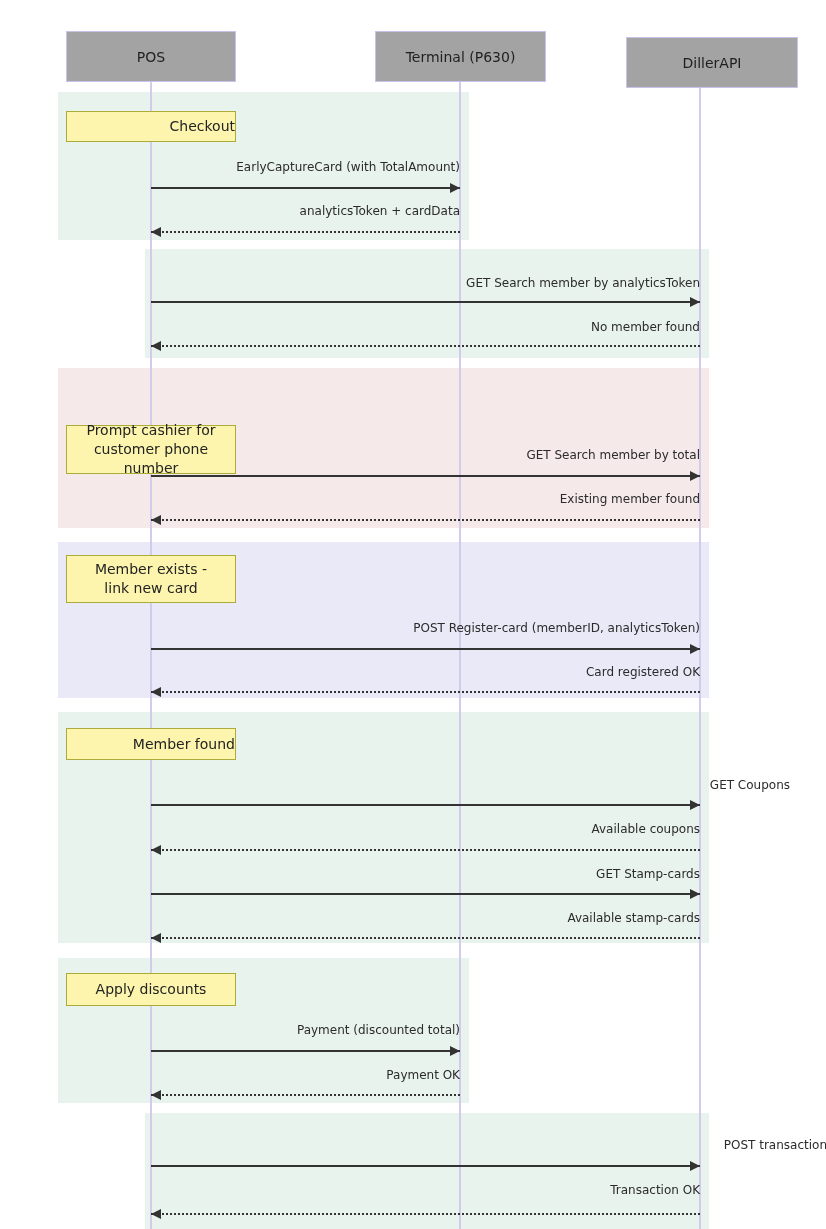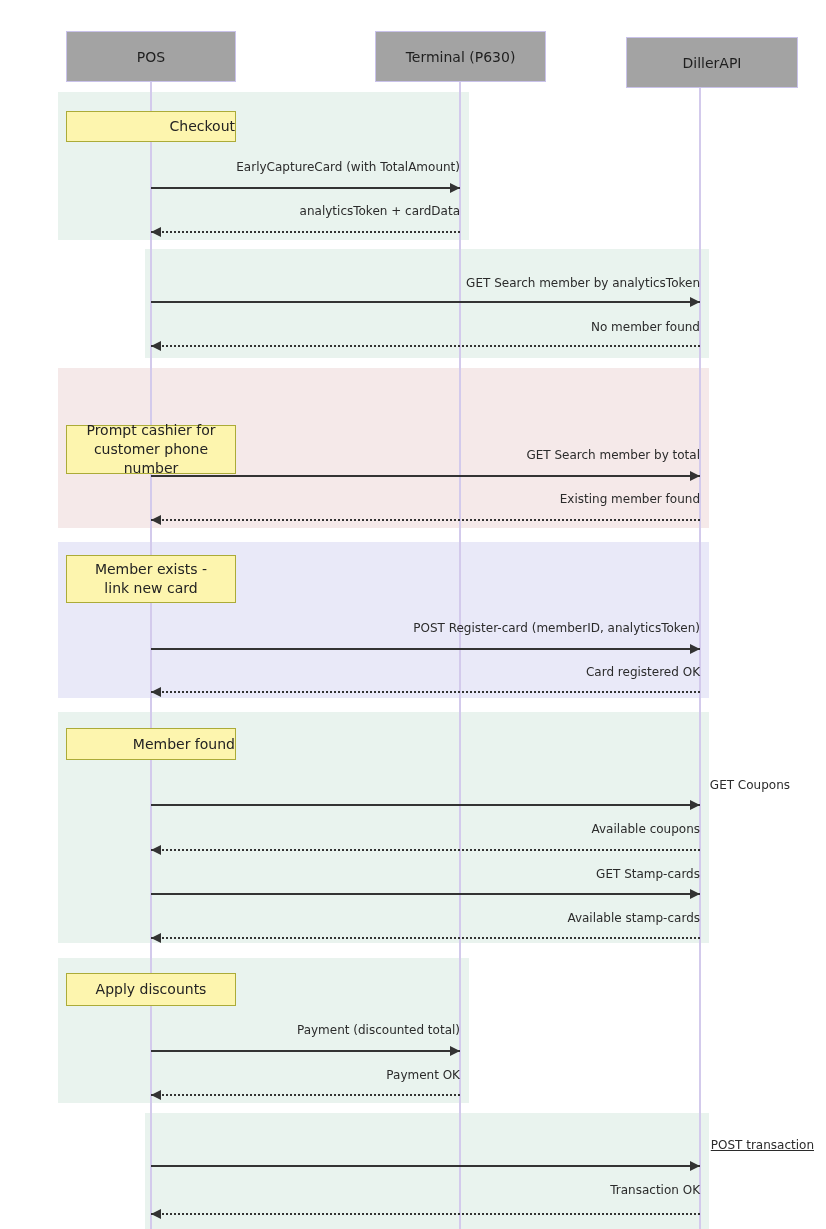--- a/index.html
+++ b/index.html
@@ -135,21 +135,21 @@
   <div class="arrowhead left" style="left:151px; top:933px;"></div>
 
   <div class="msg-label" style="left:151px; top:1023px; width:309px;">Payment (discounted total)</div>
   <div class="line solid" style="left:151px; top:1050px; width:309px;"></div>
   <div class="arrowhead right" style="left:450px; top:1046px;"></div>
 
   <div class="msg-label" style="left:151px; top:1068px; width:309px;">Payment OK</div>
   <div class="line dashed" style="left:151px; top:1094px; width:309px;"></div>
   <div class="arrowhead left" style="left:151px; top:1090px;"></div>
 
-  <div class="msg-label" style="left:156px; top:1138px; width:658px;text-decoration:underline;">POST transaction</div>
+  <div class="msg-label" style="left:169px; top:1138px; width:658px;">POST transaction</div>
   <div class="line solid" style="left:151px; top:1165px; width:549px;"></div>
   <div class="arrowhead right" style="left:690px; top:1161px;"></div>
 
   <div class="msg-label" style="left:151px; top:1183px; width:549px;">Transaction OK</div>
   <div class="line dashed" style="left:151px; top:1213px; width:549px;"></div>
   <div class="arrowhead left" style="left:151px; top:1209px;"></div>
 
 </div>
 
 </body></html>

